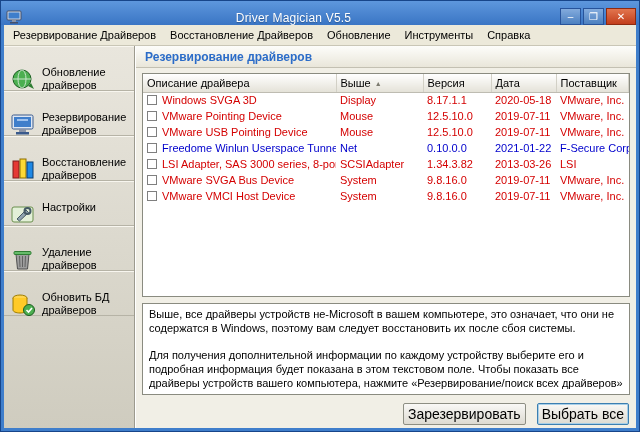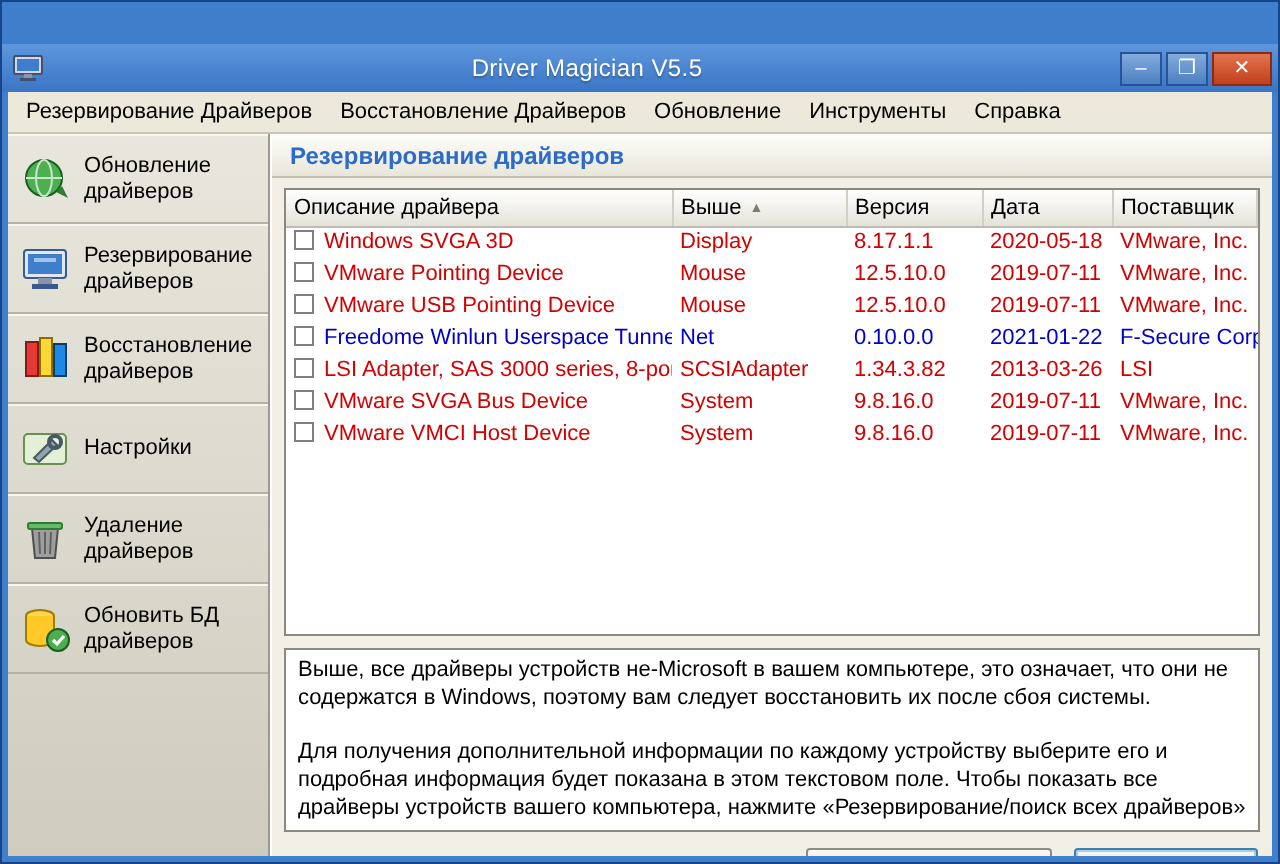--- a/index.html
+++ b/index.html
@@ -11,22 +11,22 @@
     background:#3f7ecb;
     border:1px solid #17458a;
     display:flex; flex-direction:column;
     overflow:hidden;
   }
 
   
   .titlebar {
     height:24px; flex:0 0 24px;
     background:linear-gradient(#5e97dd,#3a75c4);
-    display:flex; align-items:center;
-    padding:0 3px 0 5px; color:#fff;margin-top:21px;
+    display:flex; align-items:flex-end;
+    padding:0 3px 0 5px; color:#fff;
   }
   .app-icon { width:16px; height:16px; margin-right:5px; flex:0 0 16px; }
   .title-text { flex:1; text-align:center; font-size:12px; letter-spacing:.2px; text-shadow:0 1px 1px rgba(0,0,0,.25); }
   .win-controls { display:flex; gap:2px; }
   .win-btn {
     width:21px; height:17px; font-size:10px; line-height:15px; text-align:center;
     color:#fff; border:1px solid #27539b;
     background:linear-gradient(#83abdd,#4c80c0); cursor:default;
   }
   .win-btn.close { width:30px; background:linear-gradient(#e2754e,#c23e1c); border-color:#8e2a10; }
@@ -44,22 +44,22 @@
   .content { flex:1; display:flex; overflow:hidden; }
 
   .sidebar {
     width:131px; flex:0 0 131px;
     background:linear-gradient(180deg,#e9e6dd,#cfccbf);
     border-right:1px solid #9c9a8e;
     display:flex; flex-direction:column;
   }
   .side-item {
     height:45px; flex:0 0 45px;
-    display:flex; align-items:center; gap:6px;
-    padding:3px 5px;
+    display:flex; gap:6px;
+    padding:19px 5px;
     border-top:1px solid #f8f6ef; border-bottom:1px solid #b6b3a6;
     font-size:11px; line-height:1.15; color:#000; cursor:default;
   }
   .side-icon { width:27px; height:27px; flex:0 0 27px; }
 
   .main { flex:1; display:flex; flex-direction:column; background:#f1efe6; border-left:1px solid #fff; overflow:hidden; }
 
   .section-header {
     height:22px; flex:0 0 22px;
     padding:4px 9px 0;

